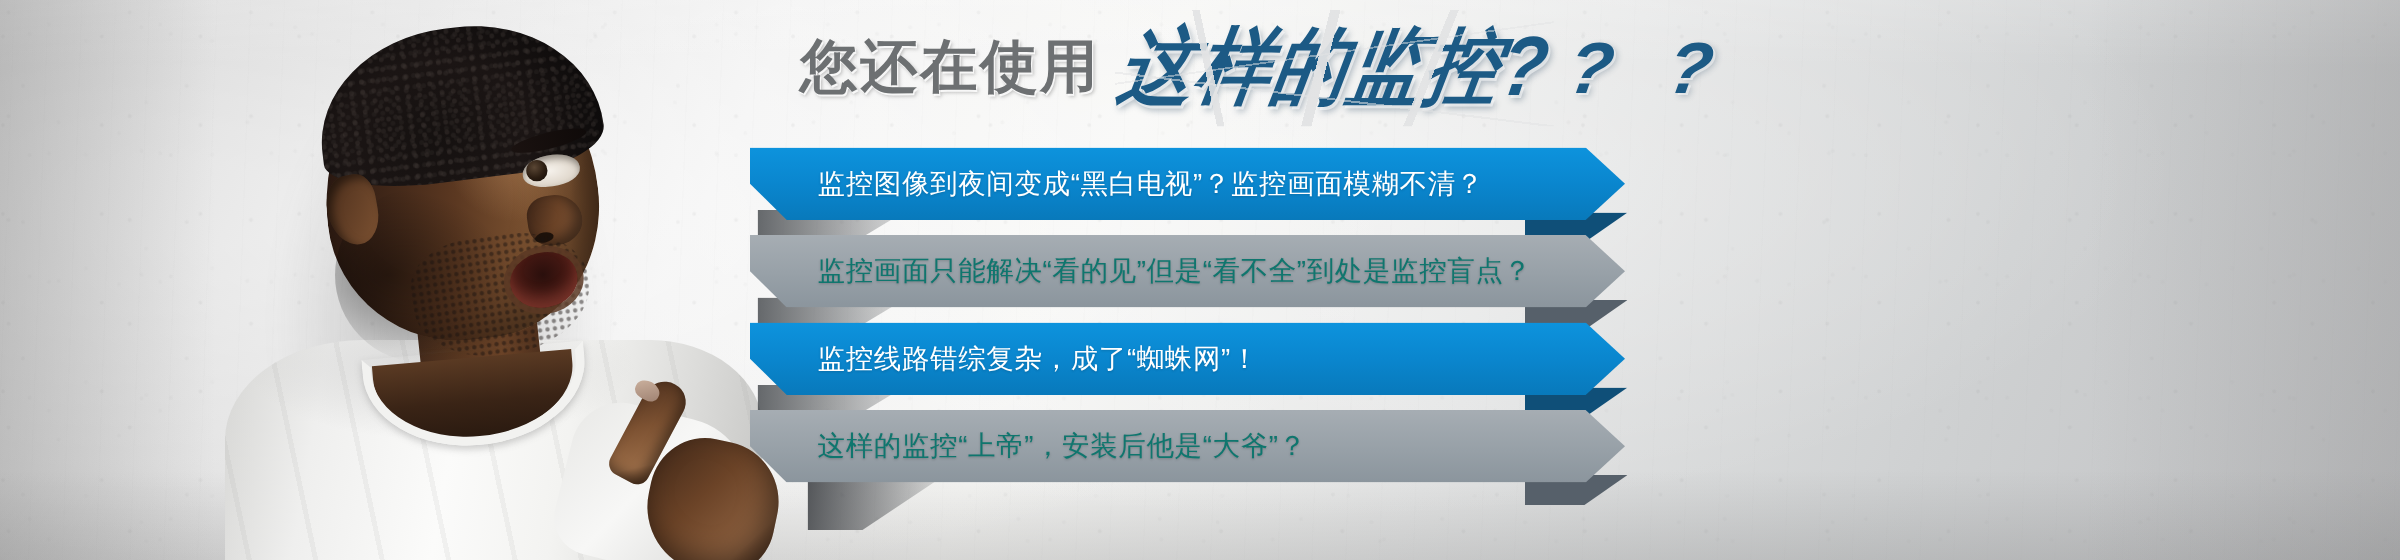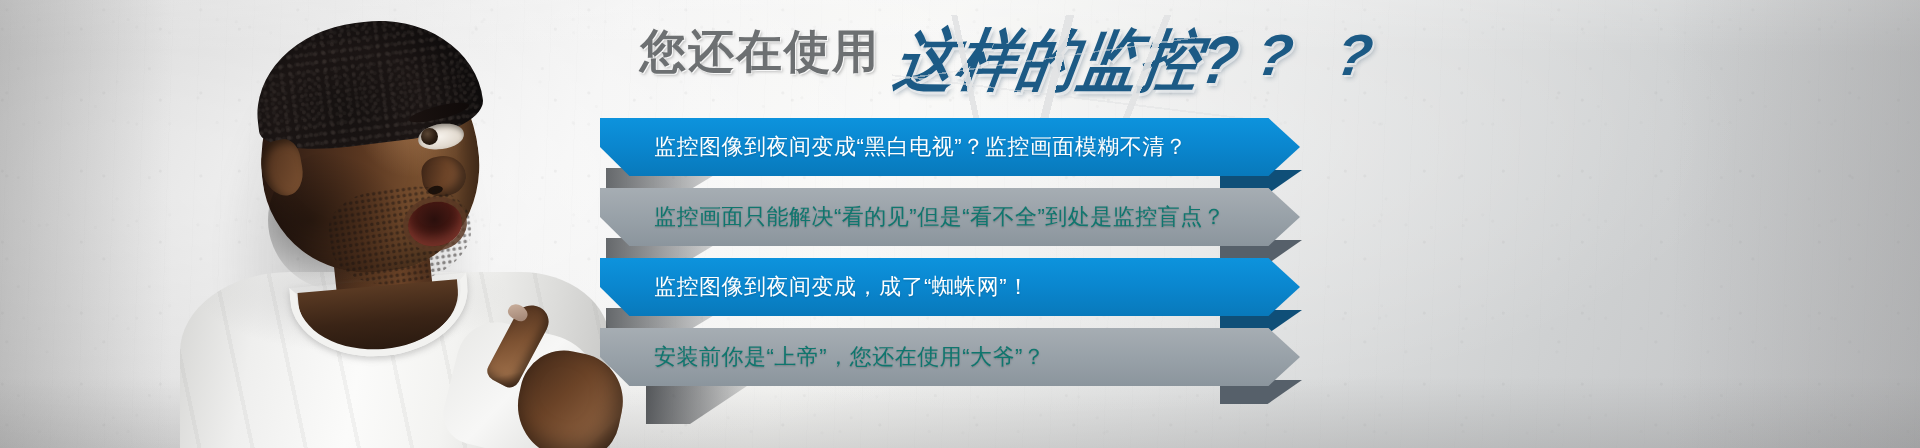--- a/index.html
+++ b/index.html
@@ -227,23 +227,23 @@
   .p-nail{
     position:absolute; left:358px; top:305px; width:20px; height:15px;
     background:linear-gradient(140deg,#cdb3a0,#9d8070);
     border-radius:50% 50% 40% 40%;
     transform:rotate(28deg);
   }
 
   
   .headline{
     position:absolute;
-    left:640px; top:21px;
+    left:640px; top:6px;
     width:740px; height:96px;
-    display:flex; gap:16px;
+    display:flex; align-items:center; gap:16px;
     white-space:nowrap;
   }
   .hl-gray{
     font-size:46px;
     font-weight:bold;
     letter-spacing:2px;
     color:#6d7072;
     text-shadow:1px 1px 0 rgba(255,255,255,.85), 2px 2px 3px rgba(90,90,90,.35);
   }
   .hl-blue-wrap{ position:relative; display:inline-block; }
@@ -408,24 +408,24 @@
       <div class="bar-drop"></div>
       <div class="bar-fold gray"></div>
       <div class="bar-shape gray"></div>
       <div class="bar-text">监控画面只能解决“看的见”但是“看不全”到处是监控盲点？</div>
     </div>
 
     <div class="bar-row r2 blue-row">
       <div class="bar-drop"></div>
       <div class="bar-fold blue"></div>
       <div class="bar-shape blue"></div>
-      <div class="bar-text">监控图像到夜间变成，成了“蜘蛛网”！</div>
+      <div class="bar-text">监控线路错综复杂，成了“蜘蛛网”！</div>
     </div>
 
     <div class="bar-row r3 gray-row">
       <div class="bar-drop"></div>
       <div class="bar-fold gray"></div>
       <div class="bar-shape gray"></div>
-      <div class="bar-text">安装前你是“上帝”，您还在使用“大爷”？</div>
+      <div class="bar-text">这样的监控“上帝”，安装后他是“大爷”？</div>
     </div>
 
   </div>
 </div>
 
 </body></html>

